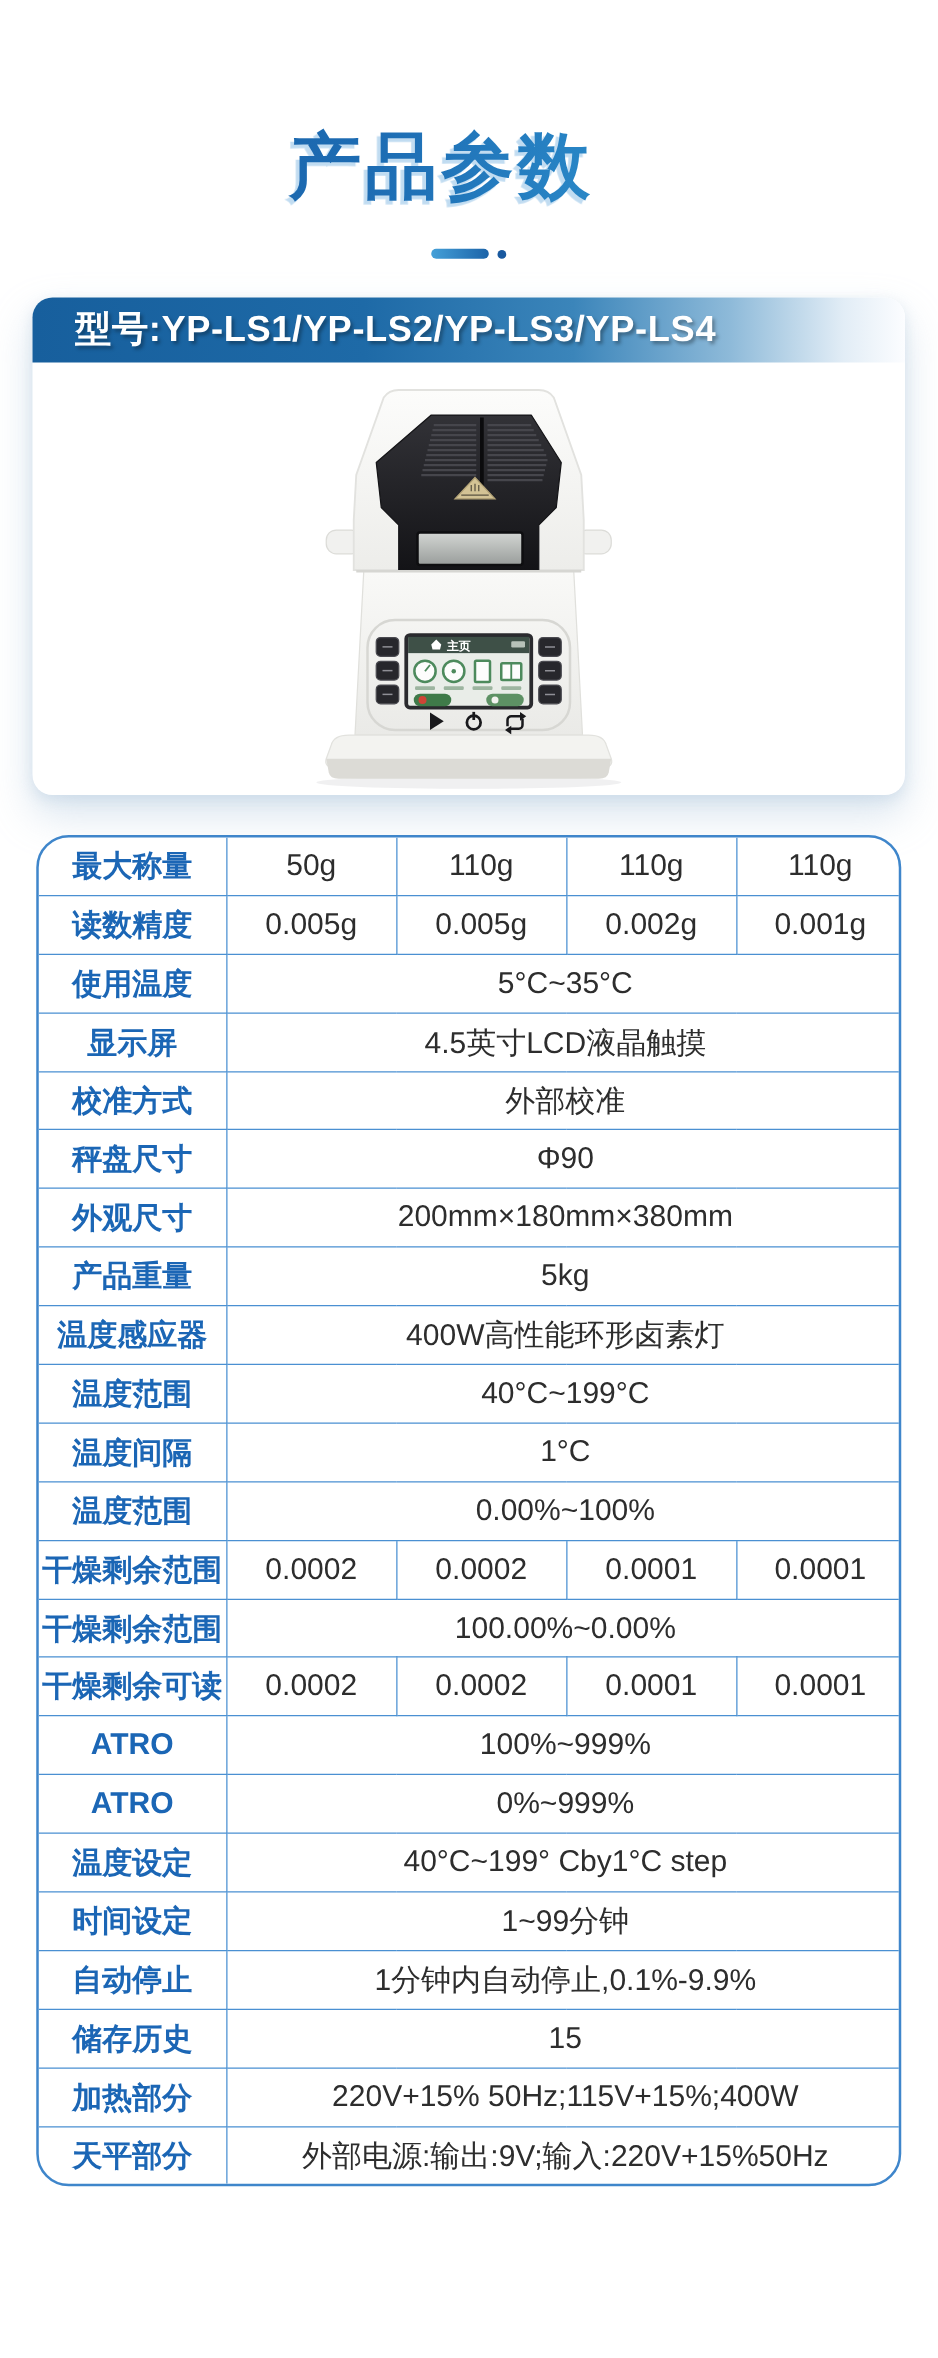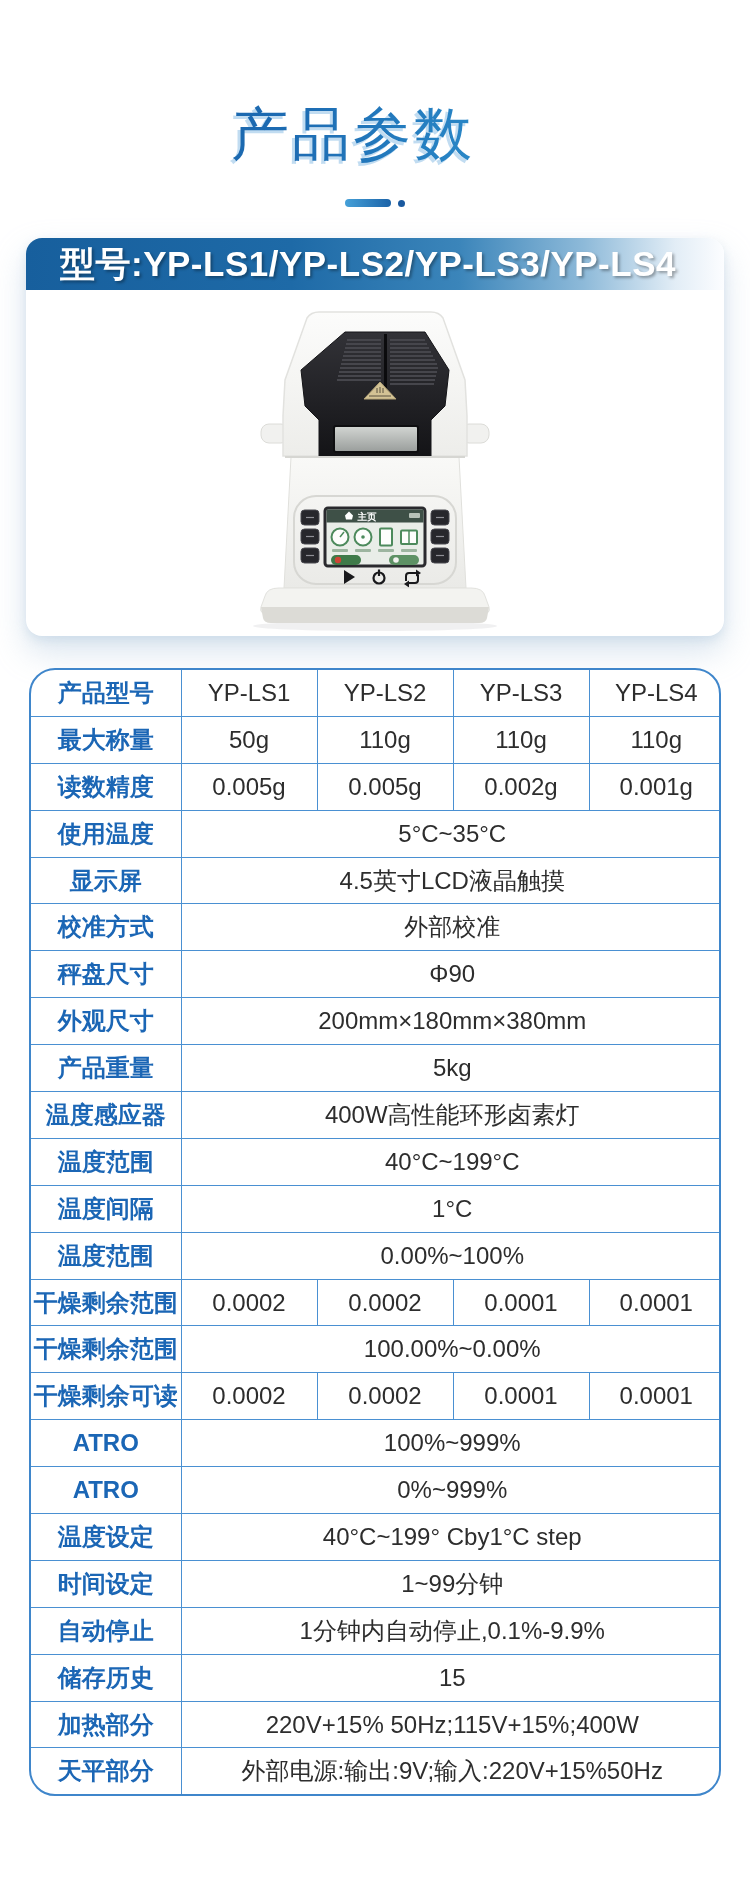--- a/index.html
+++ b/index.html
@@ -2,21 +2,21 @@
 <html><head>
 <meta charset="utf-8">
 <style>
   html,body{margin:0;padding:0;background:#ffffff;}
   body{font-family:"Liberation Sans","DejaVu Sans",sans-serif;}
   .page{position:relative;width:750px;height:1886px;margin:0 auto;background:#ffffff;overflow:hidden;}
 
   
   .main-title{
     position:absolute;top:101px;left:0;width:706px;text-align:center;
-    font-size:58px;font-weight:400;letter-spacing:3px;line-height:1.15;
+    font-size:58px;font-weight:700;letter-spacing:3px;line-height:1.15;
     color:#1e74b8;
     filter:drop-shadow(-3px 3px 0 rgba(190,218,240,.95));
   }
   @supports ((-webkit-background-clip:text) or (background-clip:text)){
     .main-title{
       background:linear-gradient(100deg,#195fa6 8%,#1d6cb3 42%,#2e92cf 78%,#38a1db 100%);
       -webkit-background-clip:text;background-clip:text;
       color:transparent;
     }
   }
@@ -26,21 +26,21 @@
     background:linear-gradient(90deg,#45a0d8 0%,#1b63a8 100%);}
   .dot{width:7px;height:7px;border-radius:50%;background:#19599f;}
 
   
   .card{position:absolute;left:26px;top:238px;width:698px;height:398px;
     background:#ffffff;border-radius:16px;
     box-shadow:0 16px 32px rgba(166,192,216,.42),0 4px 10px rgba(166,192,216,.30);}
   .card-header{height:52px;border-radius:16px 16px 0 0;
     background:linear-gradient(90deg,#175f9d 0%,#1e6aa7 38%,#3b85ba 62%,#8ebad9 80%,#e2edf6 93%,#fcfdff 100%);
     display:flex;align-items:center;padding-left:34px;box-sizing:border-box;
-    color:#ffffff;font-size:35px;font-weight:700;letter-spacing:.5px;
+    color:#ffffff;font-size:29px;font-weight:700;letter-spacing:.5px;
     text-shadow:2px 2px 3px rgba(0,0,0,.33);}
   .device{position:absolute;left:169px;top:58px;width:360px;height:337px;}
 
   
   .table-wrap{position:absolute;left:29px;top:668px;width:692px;
     border:2px solid #3f86cb;border-radius:26px;overflow:hidden;background:#fff;box-sizing:border-box;}
   table.spec{border-collapse:collapse;width:100%;table-layout:fixed;}
   table.spec td{border:1px solid #4a90d2;height:45.9px;text-align:center;vertical-align:middle;
     padding:0;white-space:nowrap;overflow:hidden;}
   table.spec tr:first-child td{border-top:none;}
@@ -202,27 +202,20 @@
     <table class="spec">
       <colgroup>
           <col style="width:150px">
           <col style="width:136px">
           <col style="width:136px">
           <col style="width:136px">
           <col style="width:134px">
         </colgroup>
       <tbody>
         <tr>
-          <td class="label">产品型号</td>
-          <td class="val">YP-LS1</td>
-          <td class="val">YP-LS2</td>
-          <td class="val">YP-LS3</td>
-          <td class="val">YP-LS4</td>
-        </tr>
-        <tr>
           <td class="label">最大称量</td>
           <td class="val">50g</td>
           <td class="val">110g</td>
           <td class="val">110g</td>
           <td class="val">110g</td>
         </tr>
         <tr>
           <td class="label">读数精度</td>
           <td class="val">0.005g</td>
           <td class="val">0.005g</td>

